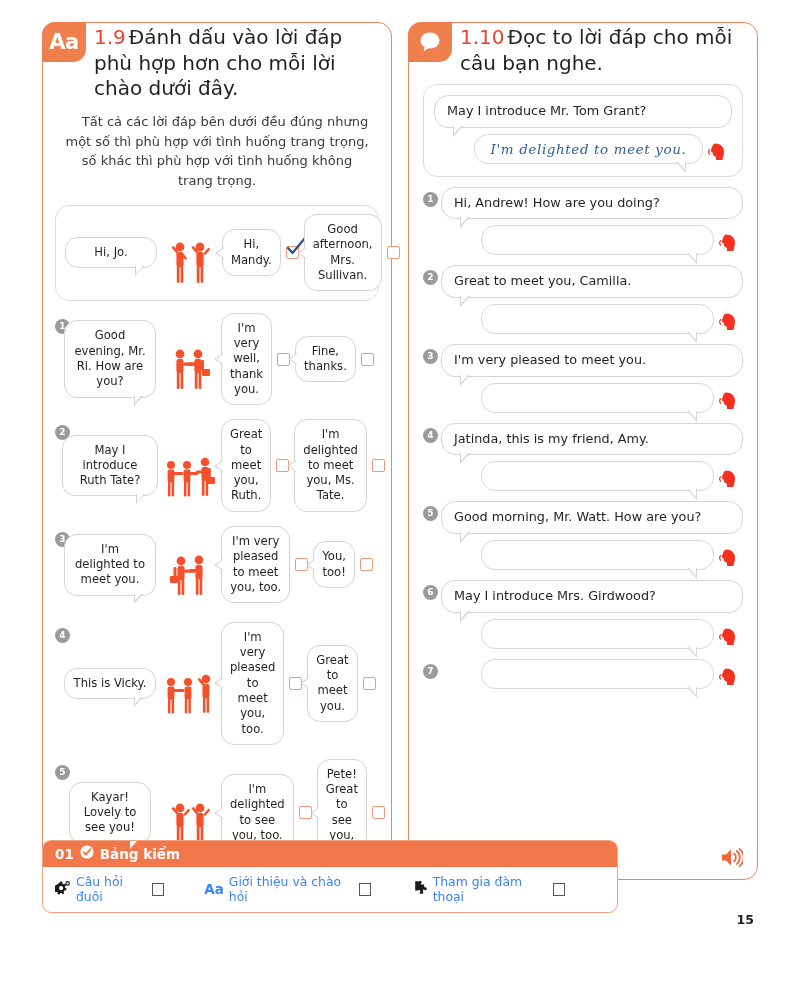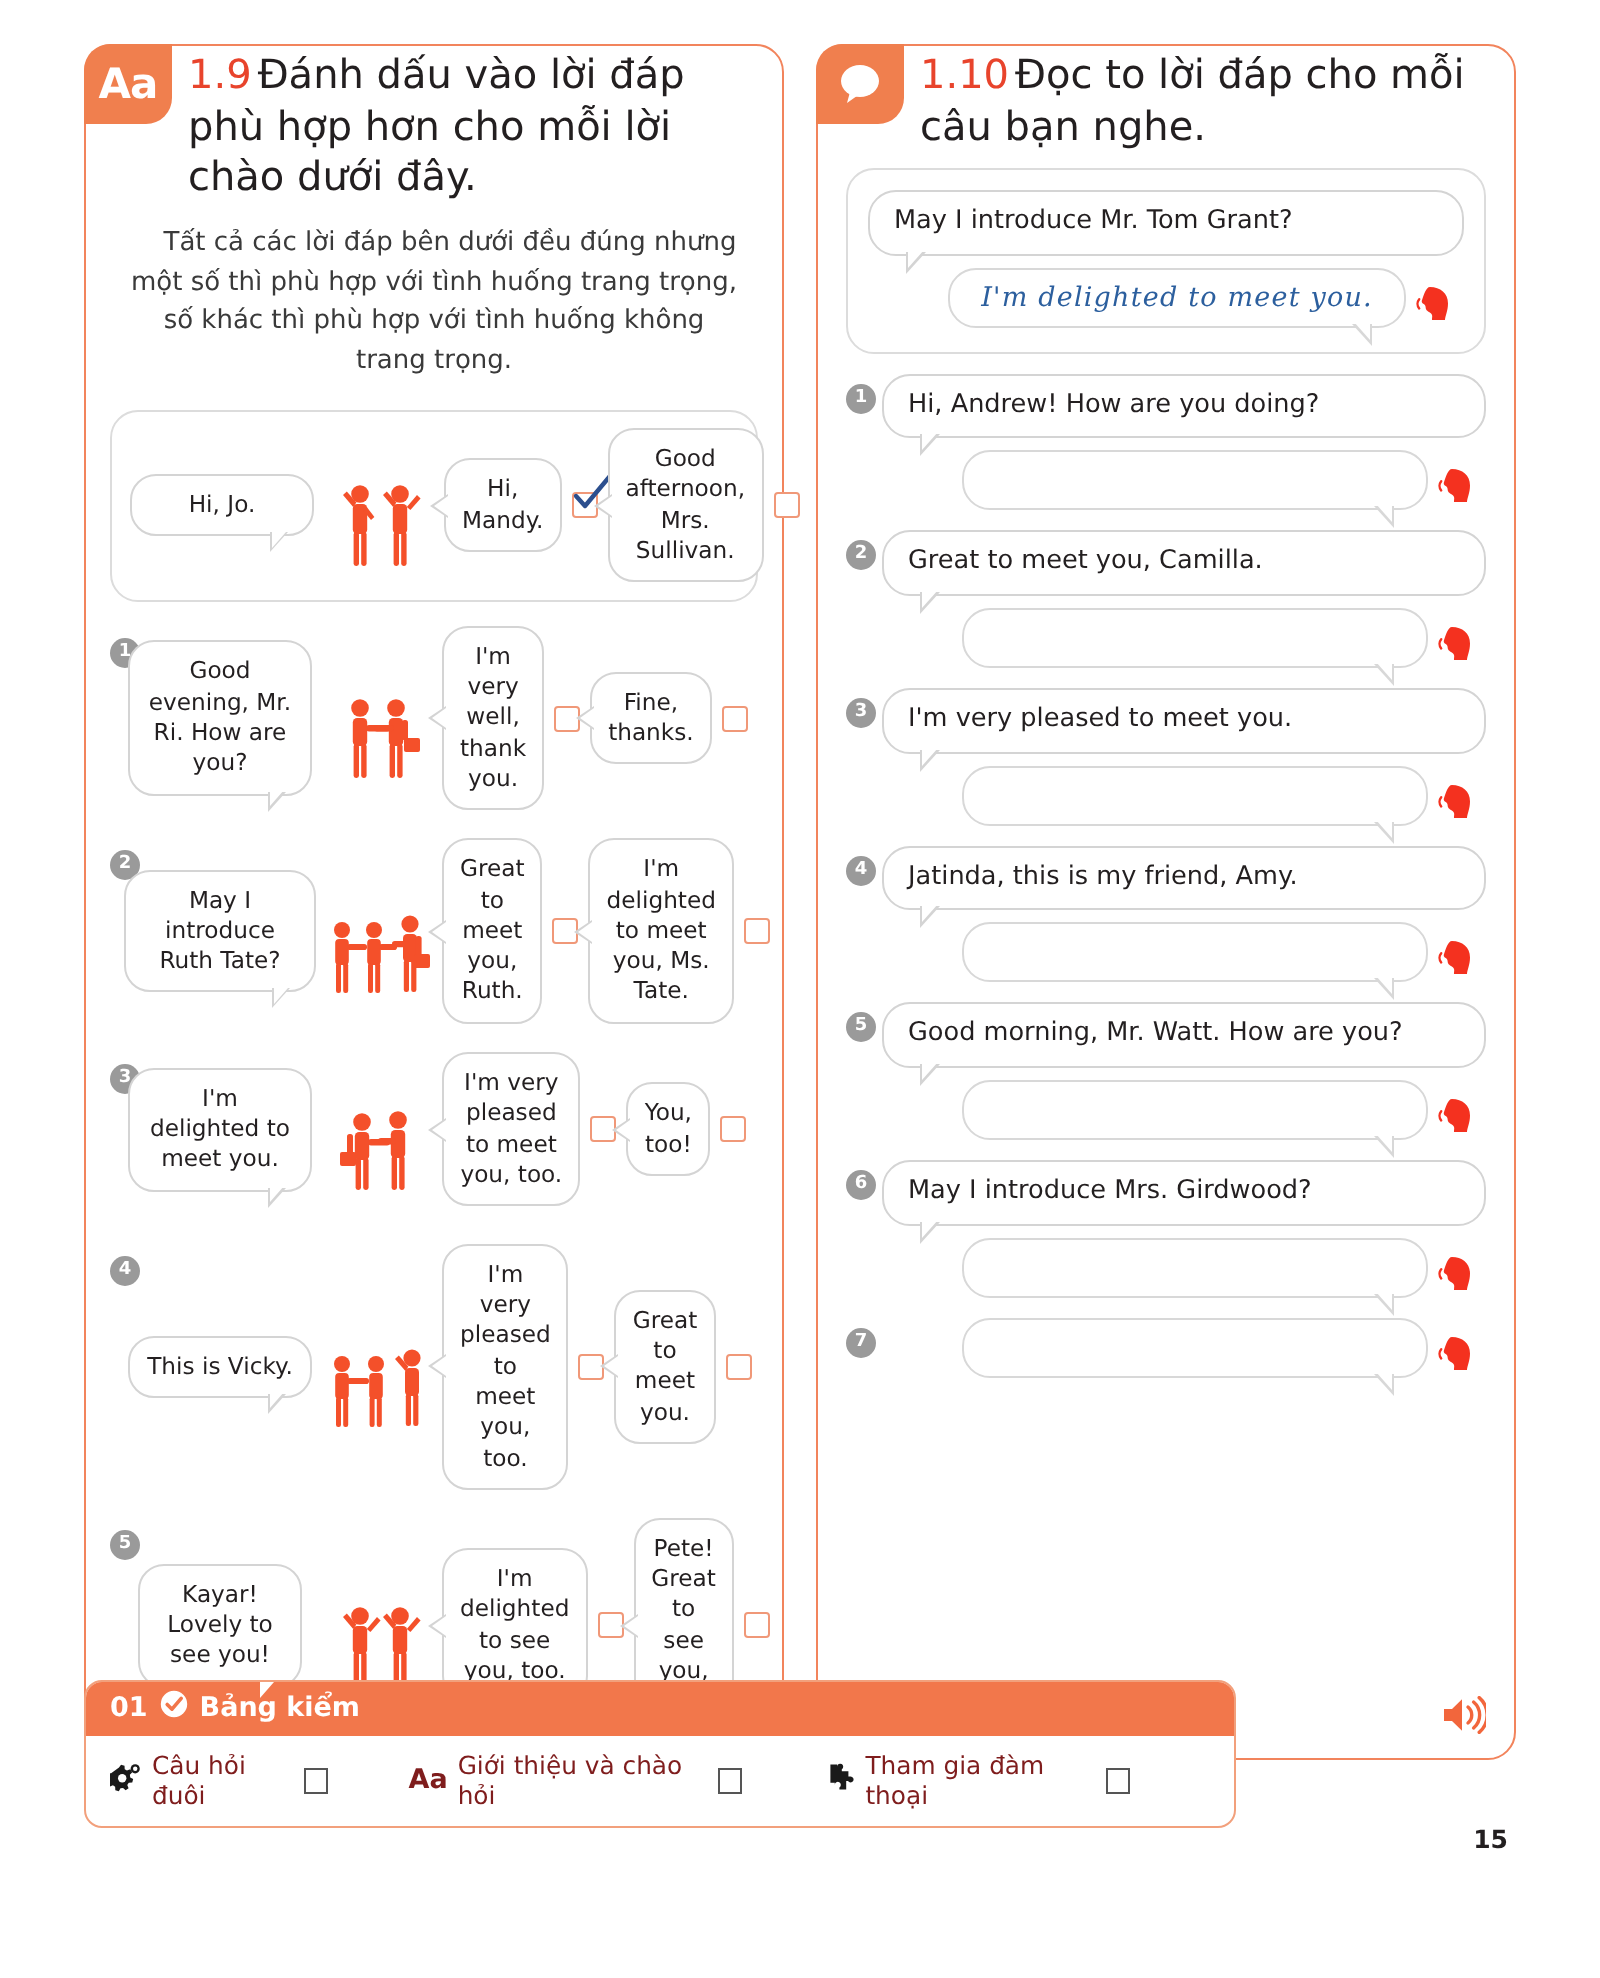--- a/index.html
+++ b/index.html
@@ -371,21 +371,21 @@
     padding: 4px 12px 5px 12px;
     font-size: 13.5px;
     font-weight: bold;
   }
   .footer-body {
     display: flex;
     align-items: center;
     gap: 0;
     padding: 7px 12px 8px 12px;
     font-size: 12.4px;
-    color: #7f1d1d;
+    color: #3b82f6;
   }
   .fitem {
     display: flex;
     align-items: center;
     gap: 5px;
     margin-right: 40px;
   }
   .fitem .fbox {
     width: 13px;
     height: 13px;

